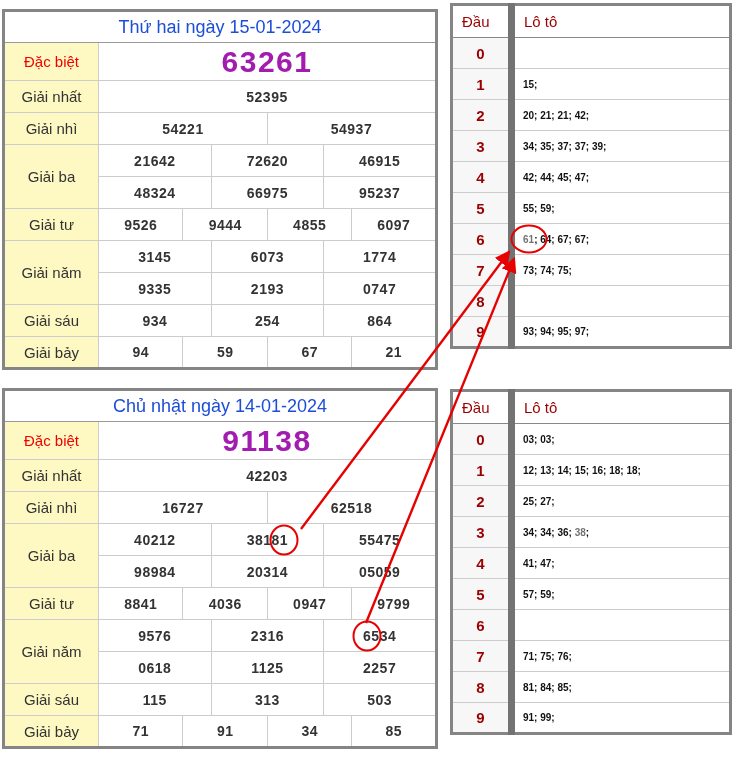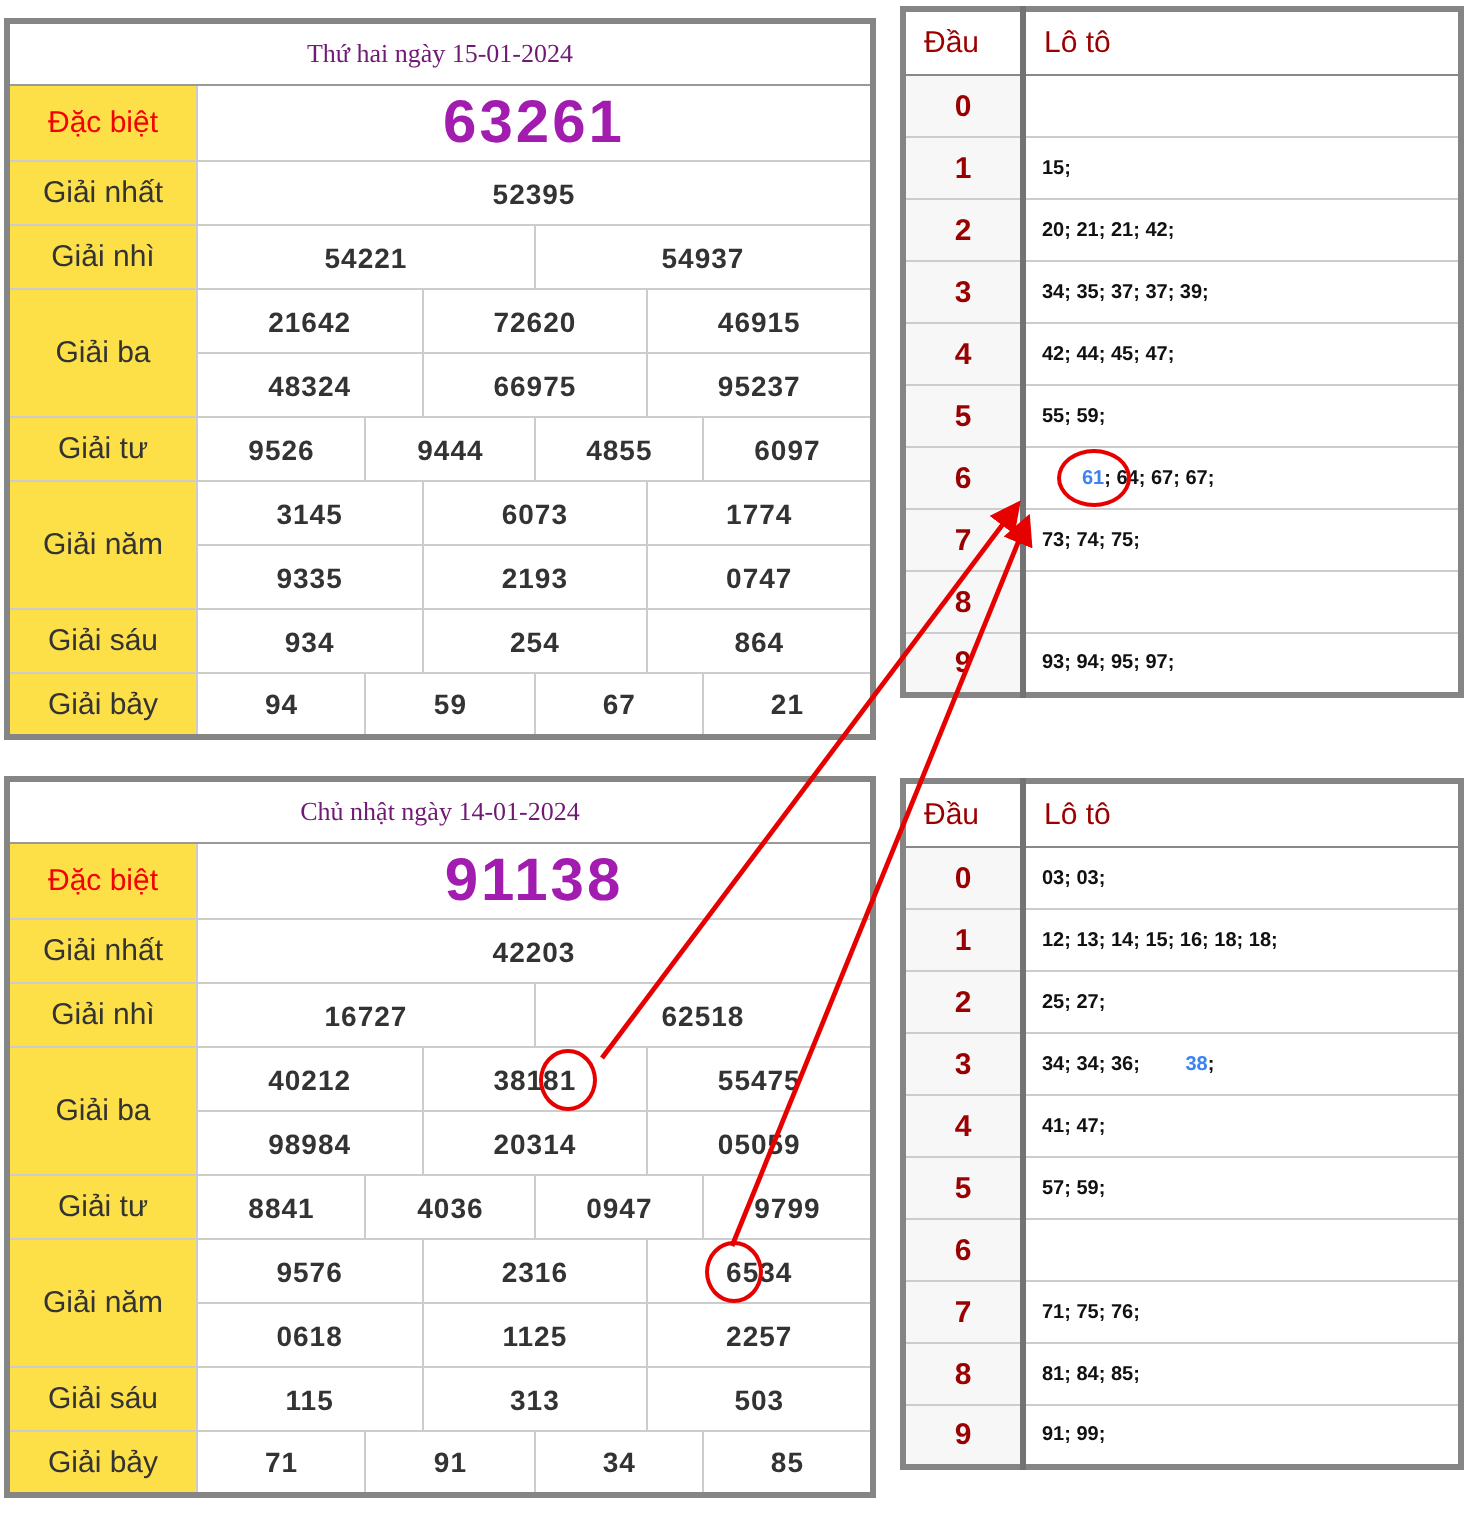--- a/index.html
+++ b/index.html
@@ -4,38 +4,38 @@
 <style>
   html,body{margin:0;padding:0;background:#fff;font-family:"Liberation Sans",sans-serif;}
   .stage{position:relative;width:739px;height:766px;background:#fff;overflow:hidden;}
 
   
   .rtable{position:absolute;}
   .rtable table{border-collapse:collapse;table-layout:fixed;width:436px;border:3px solid #858585;background:#fff;}
   .rtable td{border:1px solid #ccc;text-align:center;vertical-align:middle;}
   .rtable tr{height:32px;}
   .rtable tr.r-db{height:38px;}
-  .t-title{font-size:13px;color:#701a75;background:#fff;font-family:Liberation Serif, serif;}
+  .t-title{font-size:18px;color:#1d4ed8;background:#fff;}
   .rtable tr.r-hdr td{border-bottom:1px solid #999;}
-  .lbl{background:#fde047;font-size:15px;color:#333;}
+  .lbl{background:#fef9c3;font-size:15px;color:#333;}
   .lbl-db{color:#f40000;}
   .val{font-size:14px;font-weight:bold;color:#333;letter-spacing:.5px;}
   .val-db{font-size:30px;color:#a21caf;letter-spacing:1.5px;}
 
   
   .ltable{position:absolute;}
   .ltable table{border-collapse:collapse;table-layout:fixed;width:282px;border:3px solid #858585;background:#fff;}
   .ltable td{border:1px solid #ccc;vertical-align:middle;}
-  .ltable td:first-child{border-right:3px solid #737373;}
+  .ltable td:first-child{border-right:7px solid #737373;}
   .ltable tr{height:31px;}
   .ltable tr.l-hdr{height:33px;}
   .ltable tr.l-hdr td{font-size:15px;color:#9b0000;border-bottom:1px solid #888;padding-left:9px;}
   .lhead{text-align:center;font-weight:bold;font-size:15px;color:#9b0000;background:#f7f7f7;}
   .lval{font-size:10px;font-weight:bold;color:#111;padding-left:8px;}
-  .red-num{color:#3b82f6;margin-left:20px;}
+  .red-num{color:#737373;}
 
   
   .ring{position:relative;display:inline-block;}
   .ring::after{content:"";position:absolute;left:50%;top:50%;transform:translate(-50%,-50%);
                border:2px solid #e60000;border-radius:50%;pointer-events:none;}
   .ring-sm::after{width:25px;height:27px;}
   .ring-61::after{width:33px;height:25px;}
 
   .overlay{position:absolute;left:0;top:0;width:739px;height:766px;pointer-events:none;}
 </style>

